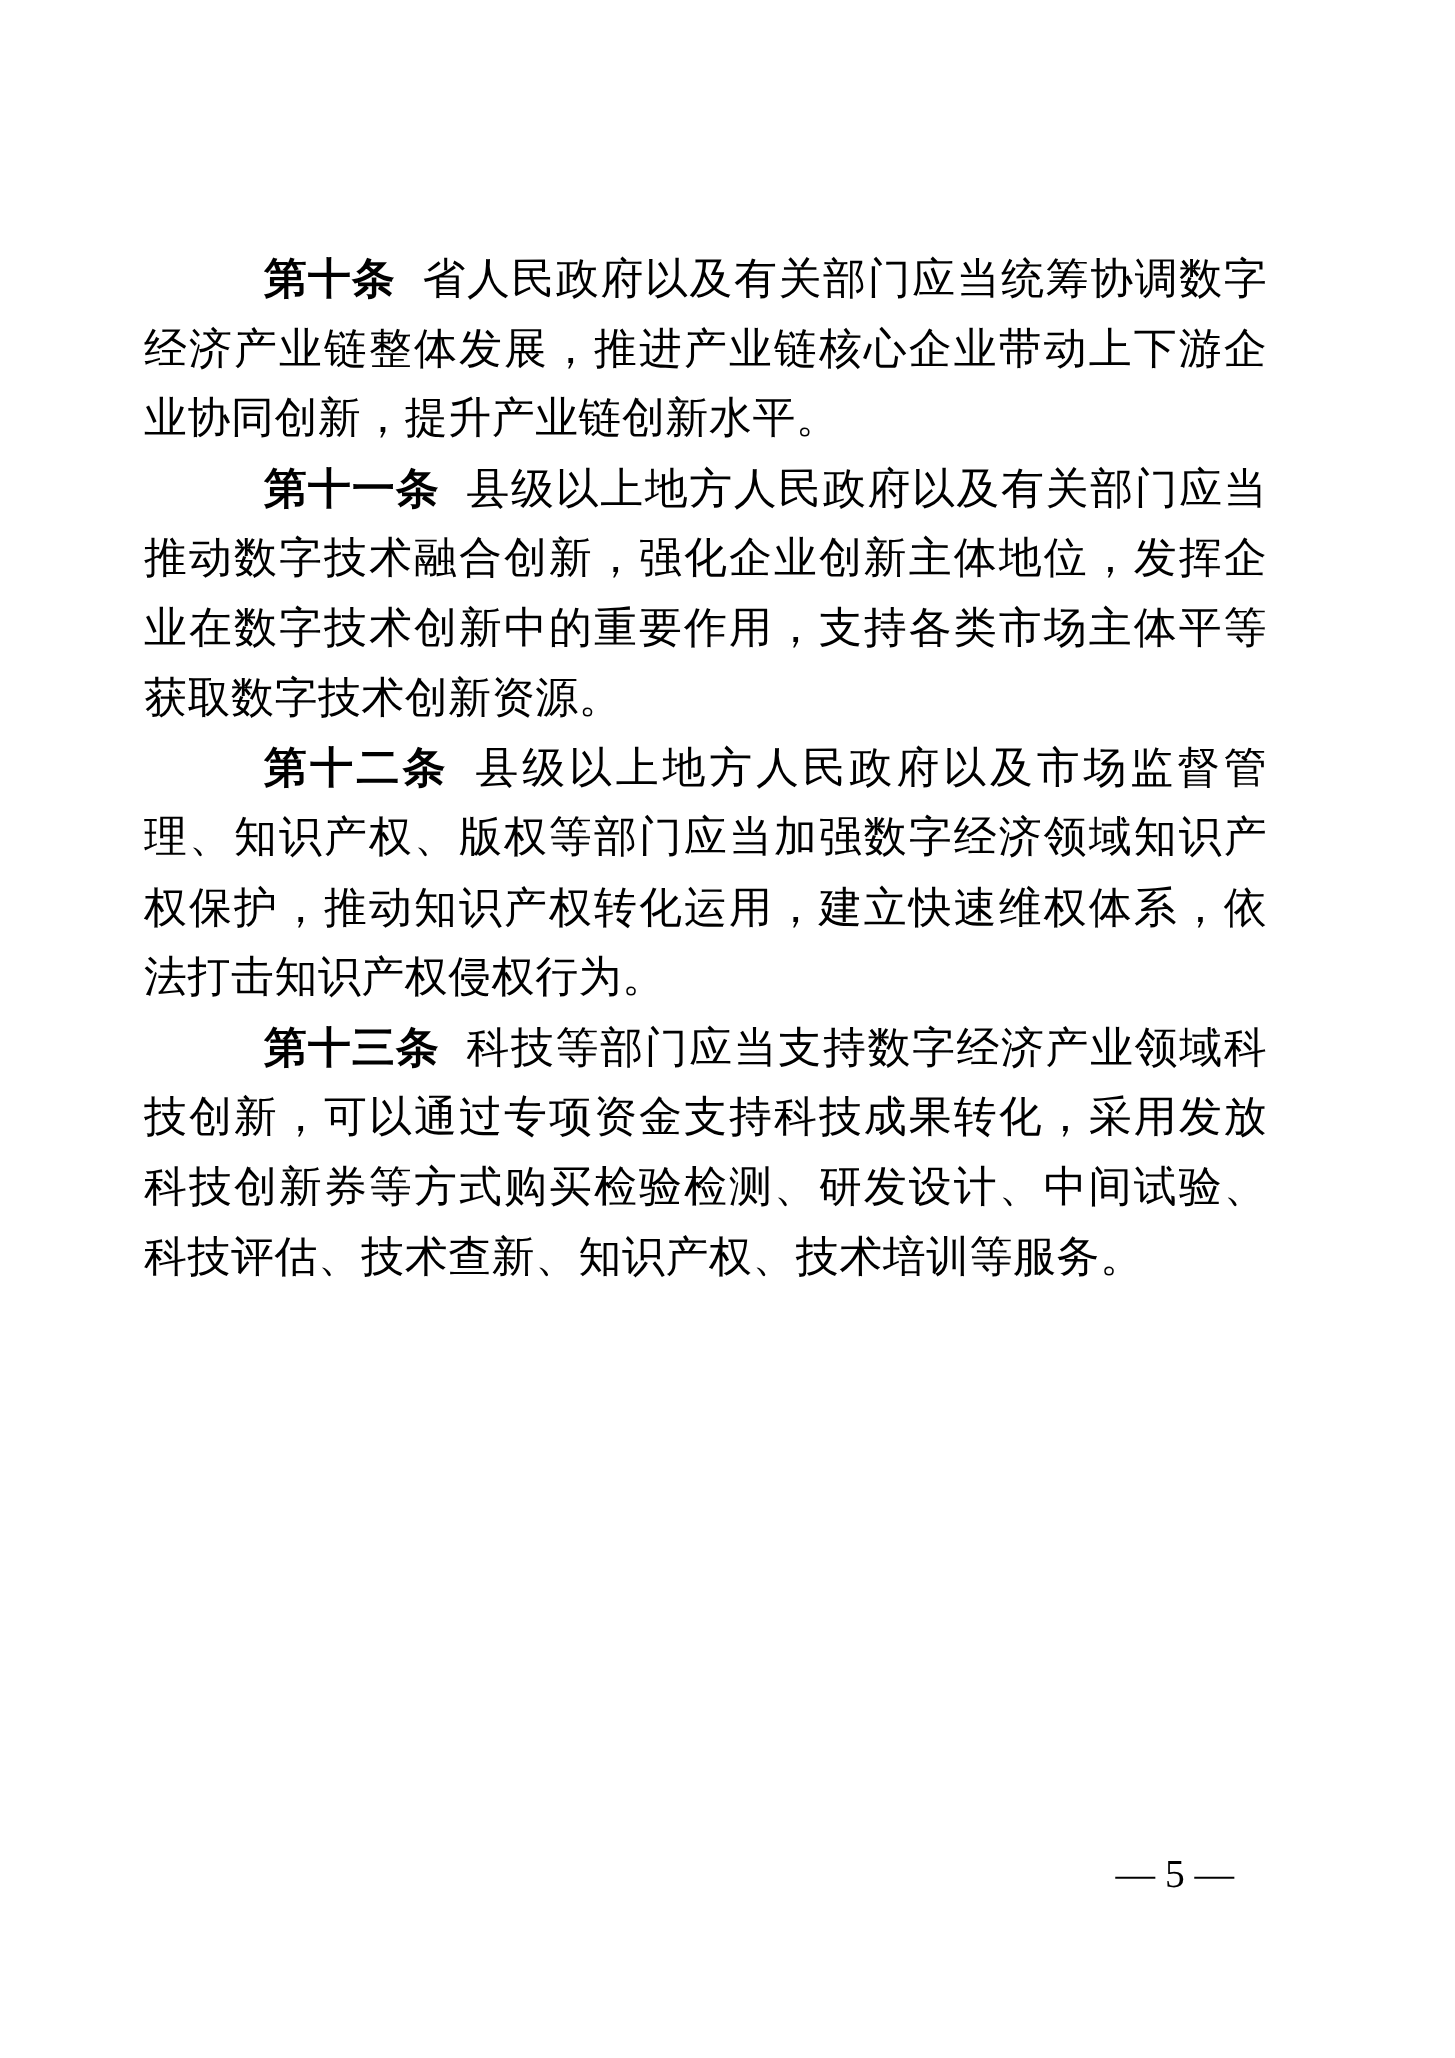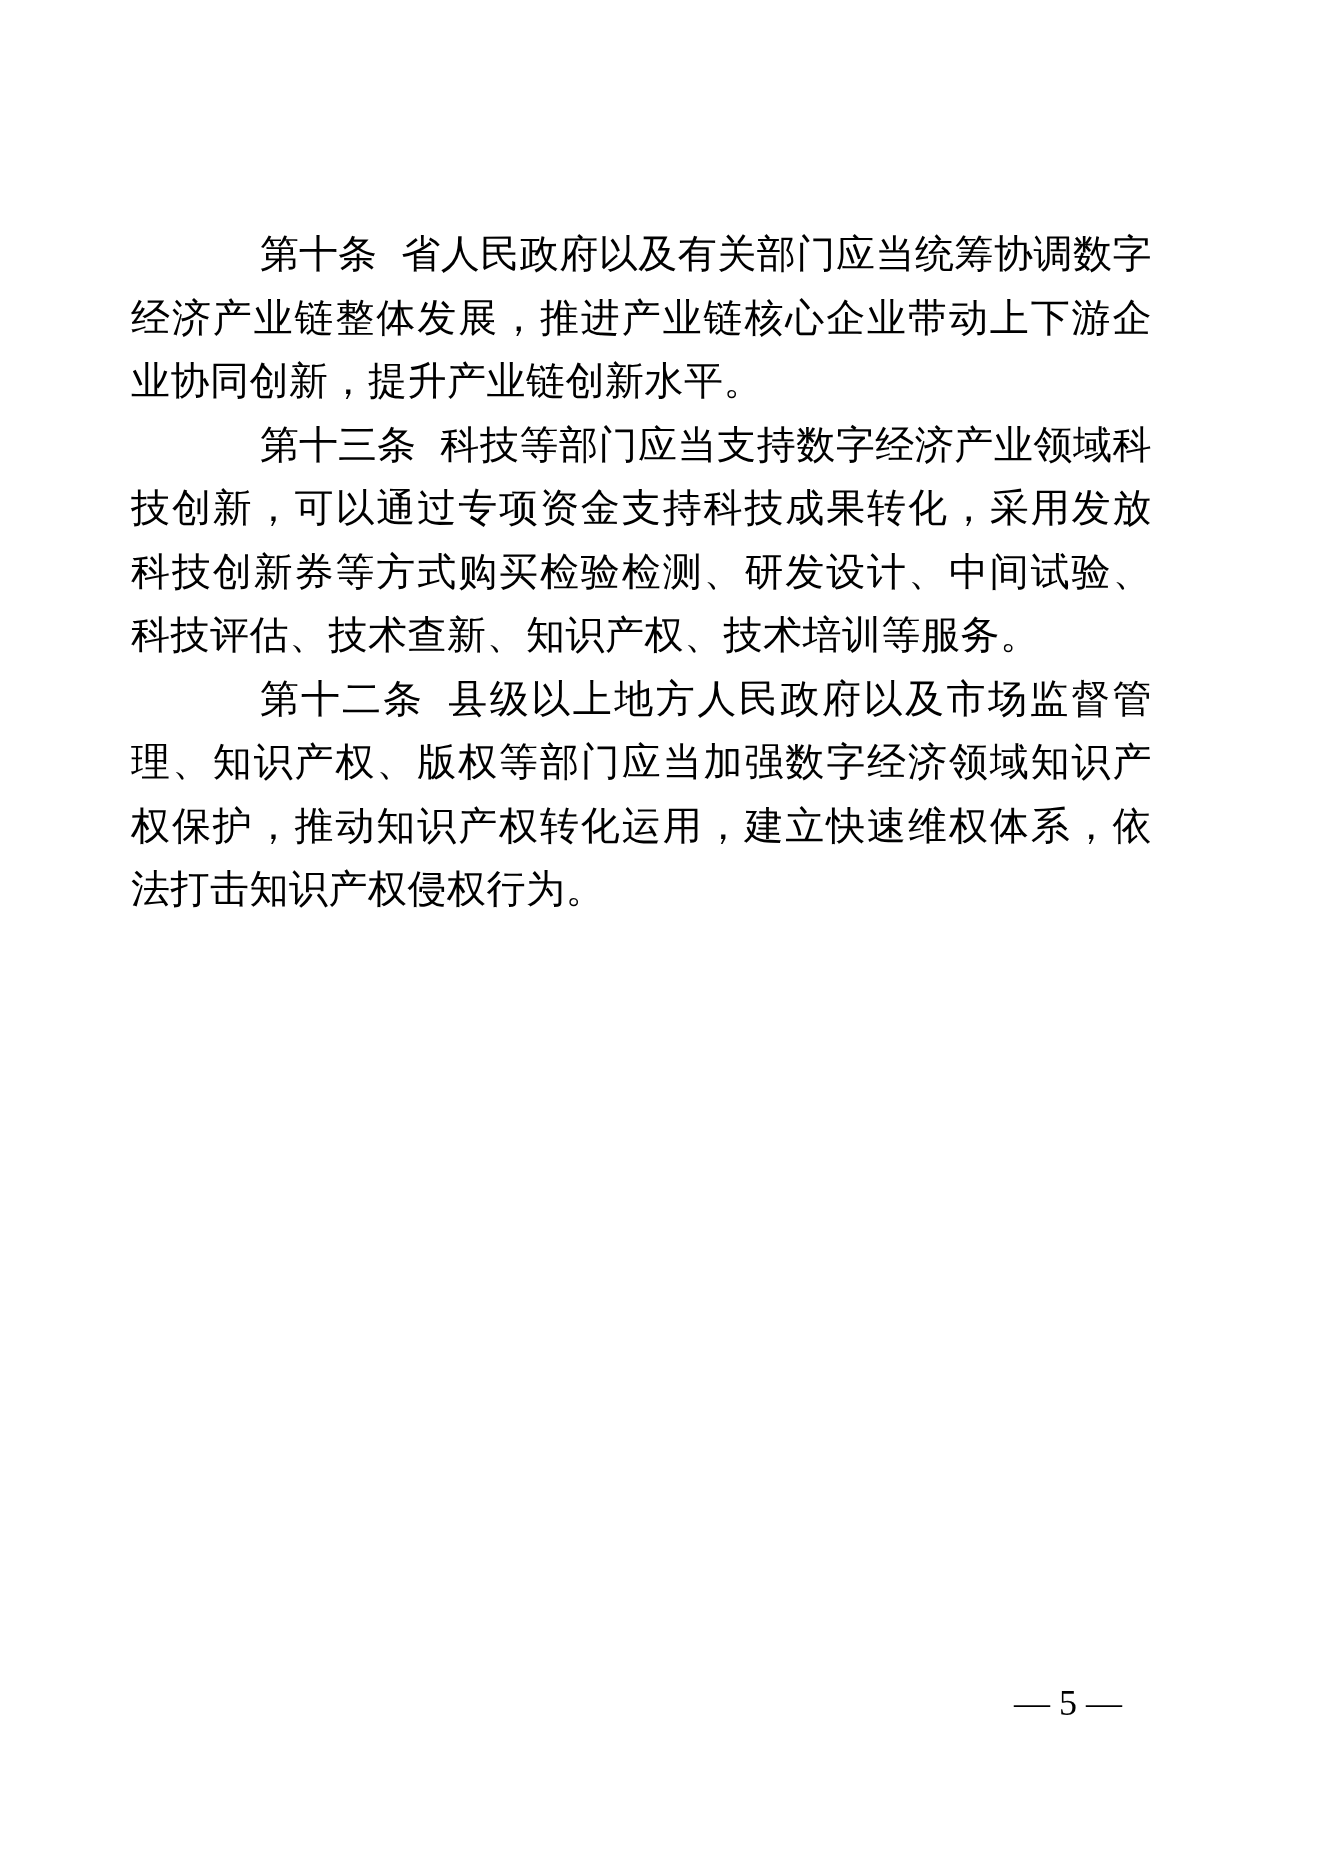--- a/index.html
+++ b/index.html
@@ -24,24 +24,23 @@
     line-height: 63.5px;
     text-align: justify;
     text-justify: inter-character;
     letter-spacing: 0.5px;
   }
   .para {
     text-indent: 109px;
   }
   .para-heading {
     font-family: "Liberation Sans", "DejaVu Sans", sans-serif;
-    font-weight: 400;
+    font-weight: 700;
     margin-right: 0.62em;
     letter-spacing: 0;
-    margin-left: 20px;
   }
   .para-heading:empty {
     display: none;
     margin-right: 0;
   }
   .page-footer {
     position: absolute;
     top: 1683px;
     right: 201px;
     color: #000000;
@@ -53,25 +52,26 @@
 </style>
 </head>
 <body>
 
 <div class="page">
 
   <div class="doc-body">
 
     <p class="para"><span class="para-heading">第十条</span><span>省人民政府以及有关部门应当统筹协调数字经济产业链整体发展，推进产业链核心企业带动上下游企业协同创新，提升产业链创新水平。</span></p>
 
+    <p class="para"><span class="para-heading">第十一条</span><span>县级以上地方人民政府以及有关部门应当推动数字技术融合创新，强化企业创新主体地位，发挥企业在数字技术创新中的重要作用，支持各类市场主体平等获取数字技术创新资源。</span></p>
 
 
+    <p class="para"><span class="para-heading">第十二条</span><span>县级以上地方人民政府以及市场监督管理、知识产权、版权等部门应当加强数字经济领域知识产权保护，推动知识产权转化运用，建立快速维权体系，依法打击知识产权侵权行为。</span></p>
+
     <p class="para"><span class="para-heading">第十三条</span><span>科技等部门应当支持数字经济产业领域科技创新，可以通过专项资金支持科技成果转化，采用发放科技创新券等方式购买检验检测、研发设计、中间试验、科技评估、技术查新、知识产权、技术培训等服务。</span></p>
-
-    <p class="para"><span class="para-heading">第十二条</span><span>县级以上地方人民政府以及市场监督管理、知识产权、版权等部门应当加强数字经济领域知识产权保护，推动知识产权转化运用，建立快速维权体系，依法打击知识产权侵权行为。</span></p>
 
 
 
   </div>
 
   <div class="page-footer">— 5 —</div>
 
 </div>
 
 </body></html>

